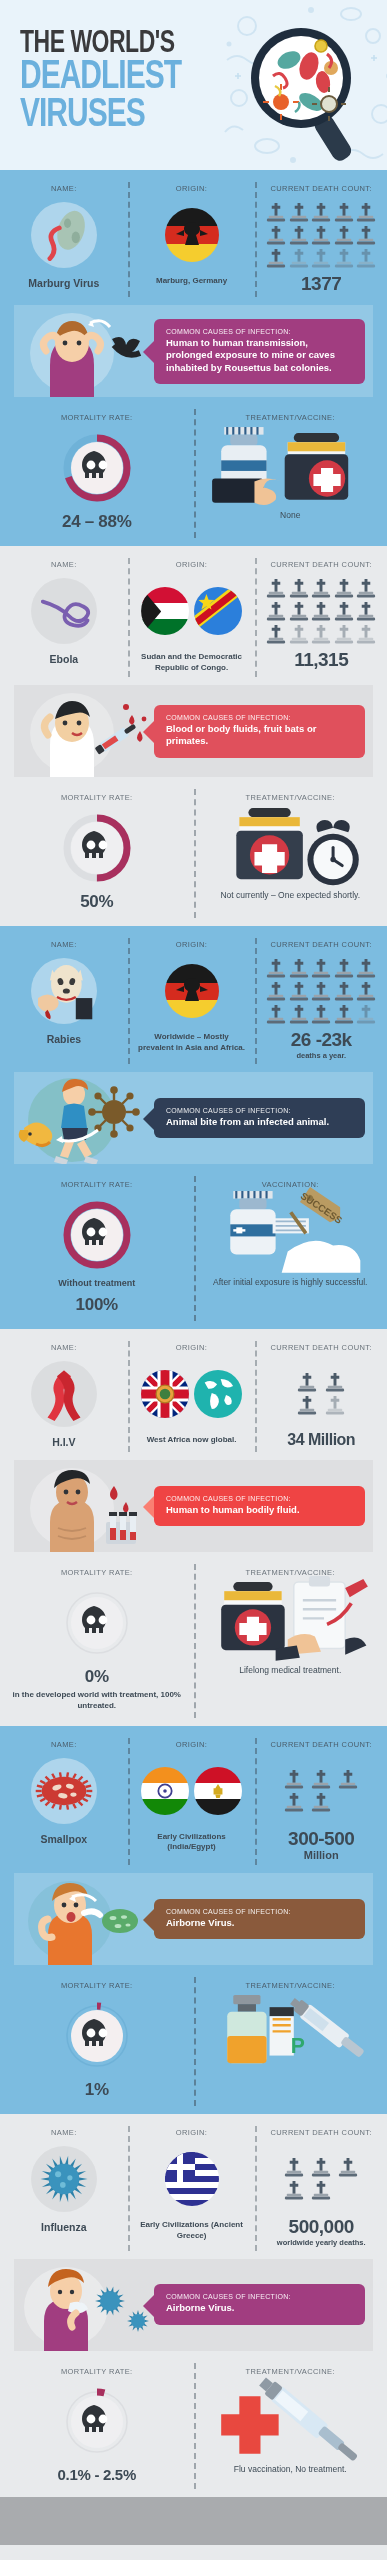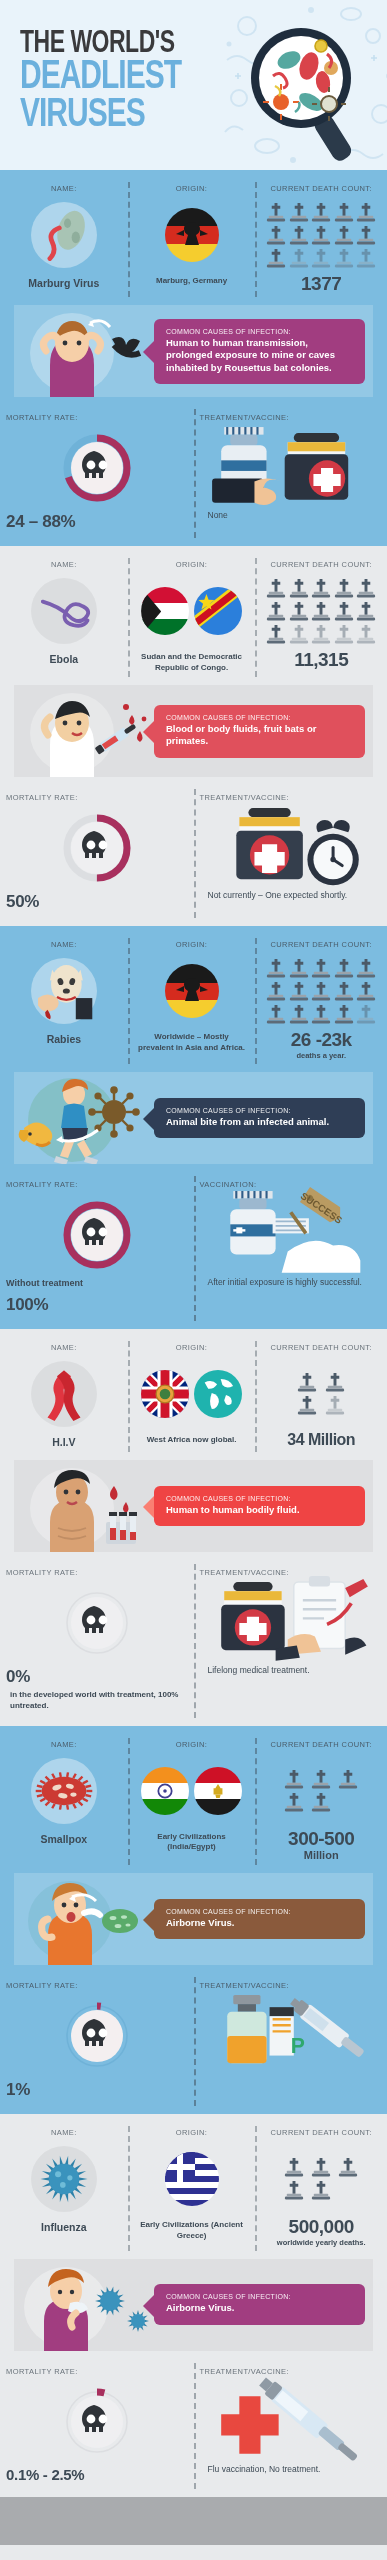--- a/index.html
+++ b/index.html
@@ -200,21 +200,21 @@
     font-weight: bold;
     line-height: 1.3;
   }
 
   
   .mrow {
     display: flex;
     padding: 12px 0 14px 0;
     position: relative;
   }
-  .mcol { width: 50%; position: relative; padding: 0 6px; }
+  .mcol { width: 50%; text-align: center; position: relative; padding: 0 6px; }
   .mcol.treat::before {
     content: "";
     position: absolute;
     left: 0; top: -4px; bottom: -6px;
     border-left: 2px dashed rgba(70,90,105,.6);
   }
   .band-gray .mcol.treat::before { border-left-color: rgba(110,120,130,.6); }
 
   .ring-wrap { width: 74px; height: 74px; margin: 0 auto; position: relative; }
   .mval {

